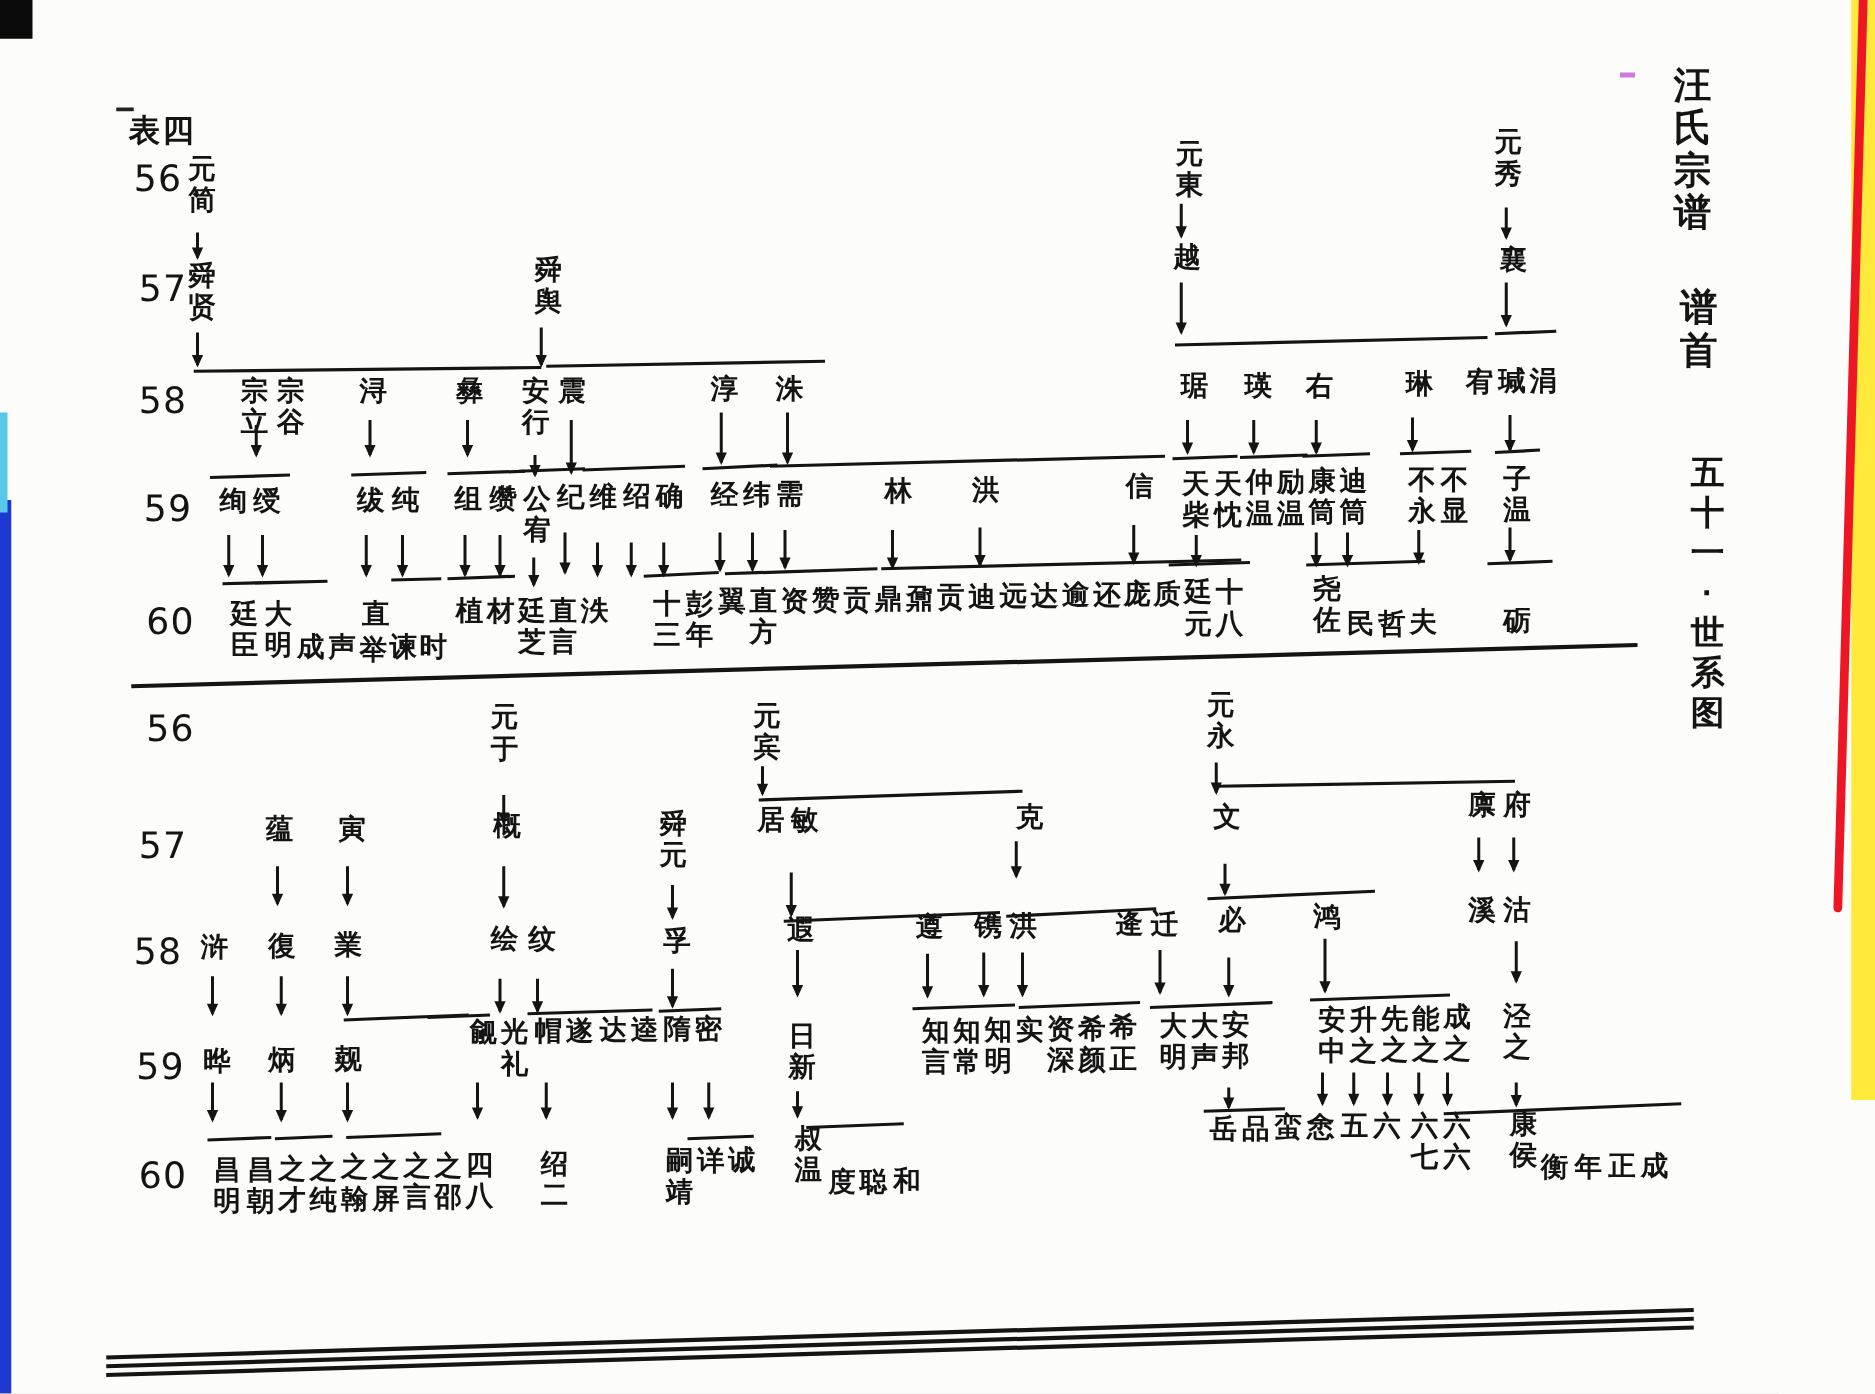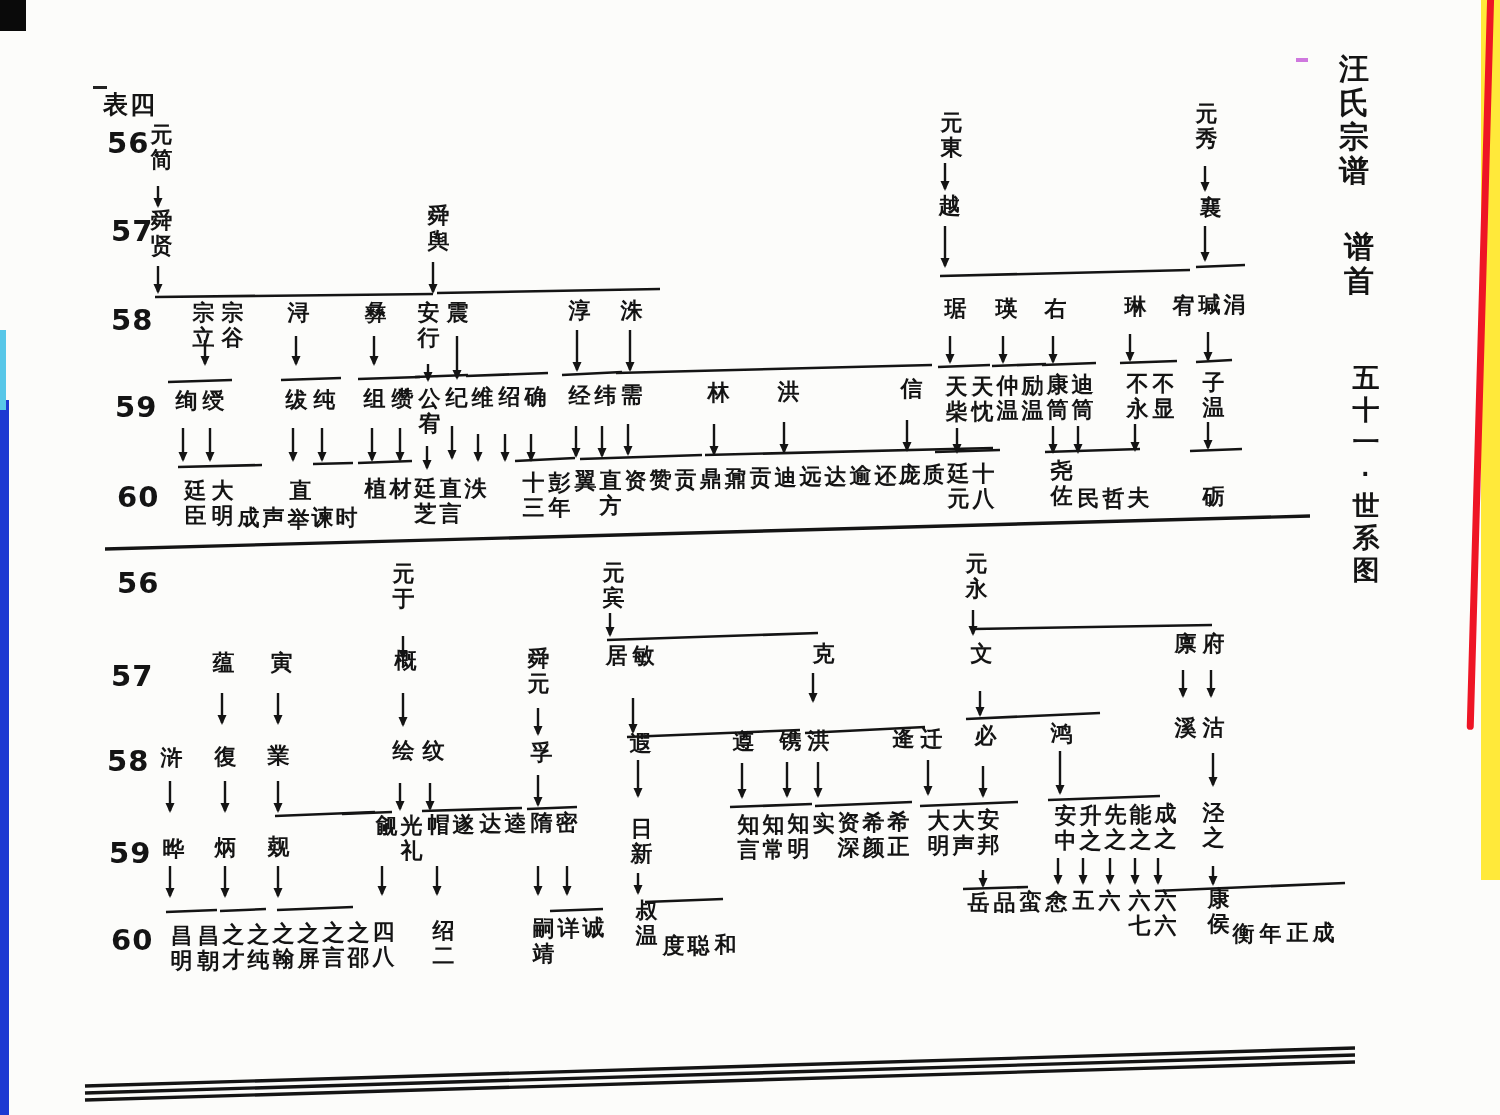--- a/index.html
+++ b/index.html
@@ -1,20 +1,20 @@
 <!DOCTYPE html>
 <html><head>
 <meta charset="utf-8">
 <style>
   html,body{margin:0;padding:0;background:#e8e8e8;}
   .stage{position:relative;width:1500px;height:1115px;background:#fcfcfa;overflow:hidden;
          font-family:"Liberation Sans",sans-serif;color:#141414;}
   .node{position:absolute;width:27px;text-align:center;font-size:22px;line-height:25px;
         font-weight:700;white-space:pre;}
-  .gen{position:absolute;font-size:29px;font-weight:700;font-family:"DejaVu Sans",sans-serif;
+  .gen{position:absolute;font-size:29px;font-weight:400;font-family:"DejaVu Sans",sans-serif;
        letter-spacing:1px;}
   .corner-label{position:absolute;left:103px;top:88px;font-size:25px;font-weight:700;
        letter-spacing:2px;white-space:nowrap;}
   .side{position:absolute;width:36px;text-align:center;font-weight:700;white-space:pre;}
   svg.wires{position:absolute;left:0;top:0;pointer-events:none;}
   .corner-mark{position:absolute;left:0;top:0;width:26px;height:31px;background:#0a0a0a;}
   .strip-left{position:absolute;left:0;top:400px;width:9px;height:715px;background:#1d39d2;}
   .strip-left-glow{position:absolute;left:0;top:330px;width:6px;height:80px;background:#58c7e8;}
   .strip-right-yellow{position:absolute;right:0;top:0;width:19px;height:880px;background:#ffe93a;}
   .strip-right-red{position:absolute;right:16px;top:-10px;width:7px;height:740px;background:#ee1525;

